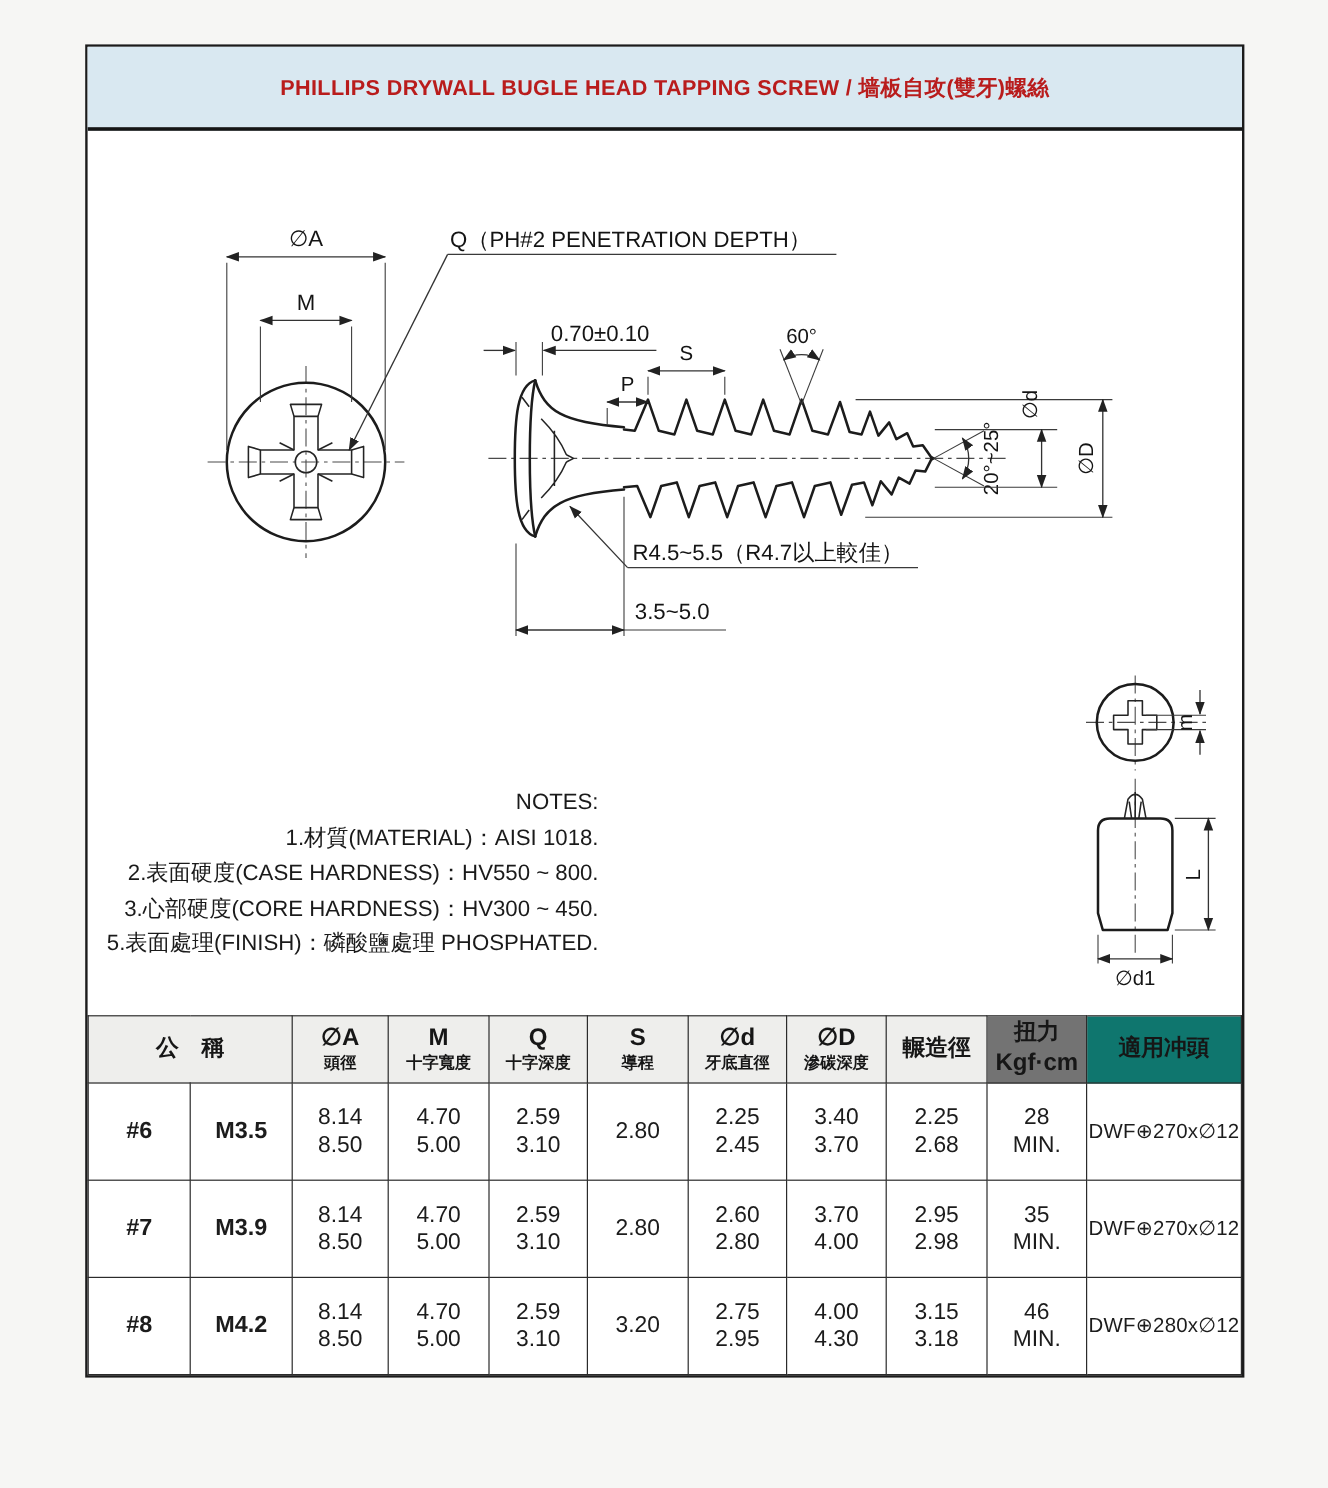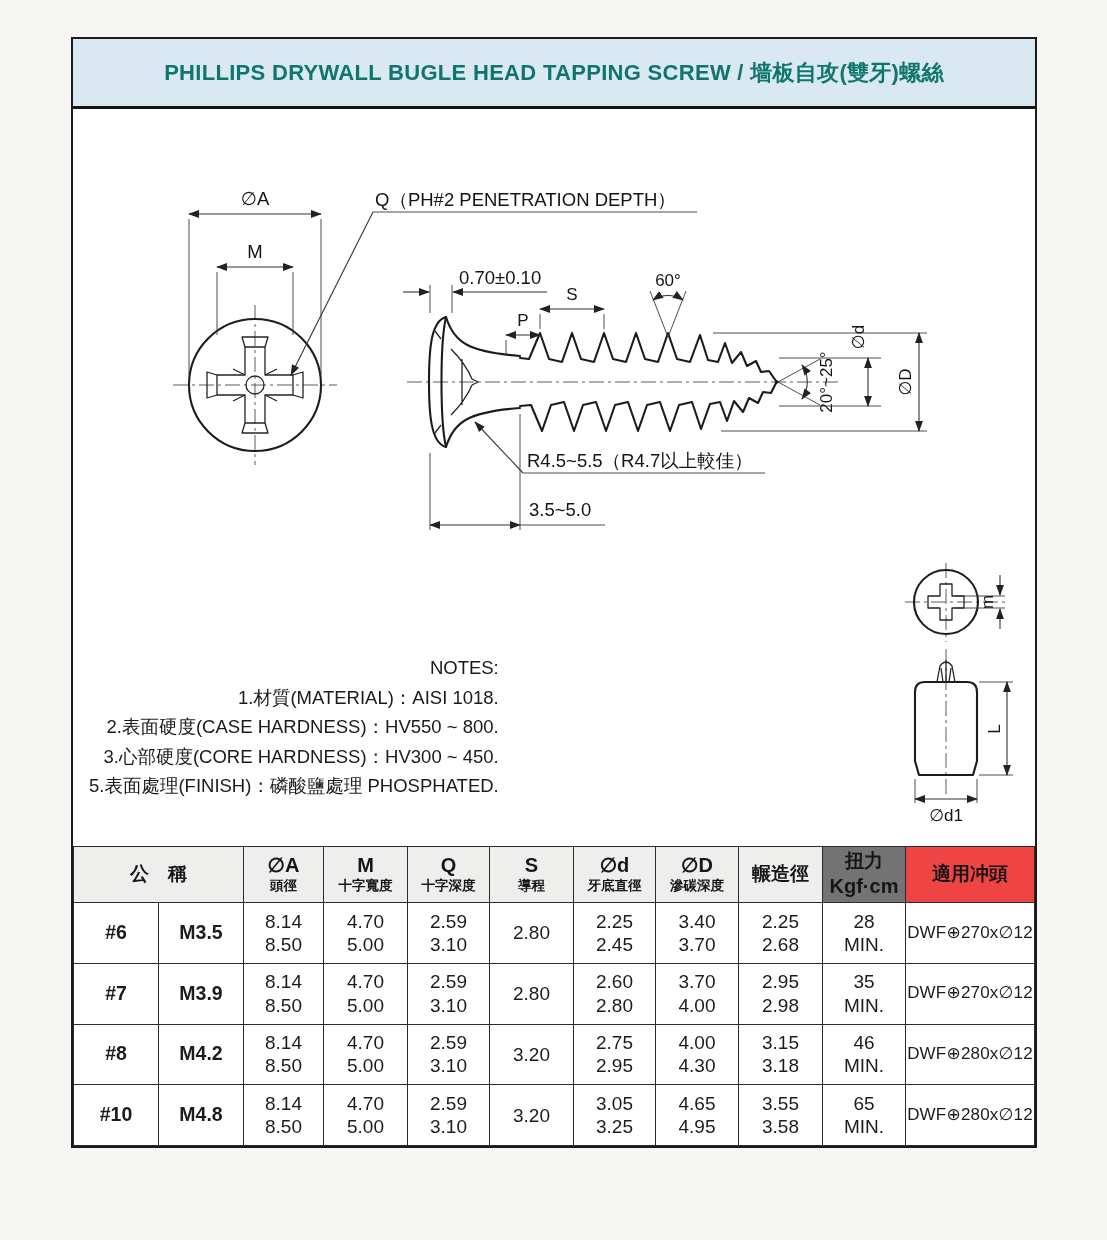--- a/index.html
+++ b/index.html
@@ -4,21 +4,21 @@
 <style>
   * { margin:0; padding:0; box-sizing:border-box; }
   html,body { width:1107px; height:1240px; background:#f6f6f4; font-family:"Liberation Sans", sans-serif; color:#161616; }
   .page { position:relative; width:1107px; height:1240px; overflow:hidden; }
 
   .frame { position:absolute; left:71px; top:37px; width:966px; height:1111px;
            border:2px solid #1b1b1b; background:#ffffff; }
 
   .title-band { height:70px; background:#d9e8f1; border-bottom:3px solid #151515;
                 display:flex; align-items:center; justify-content:center; }
-  .title-band h1 { font-size:22px; font-weight:bold; letter-spacing:.3px; color:#0f766e; }
+  .title-band h1 { font-size:18px; font-weight:bold; letter-spacing:.3px; color:#b91c1c; }
 
   .drawing { position:relative; width:962px; height:733px; }
   .drawing svg { position:absolute; left:0; top:0; }
 
   .notes { position:absolute; left:16px; top:544px; font-size:18.5px; line-height:29.5px; color:#1a1a1a; }
   .notes .nt-head { margin-bottom:0; }
   .notes div { white-space:pre;text-align:right; }
 
   .tablewrap { position:absolute; left:0; right:0; bottom:0; top:807px; }
   table { width:100%; height:100%; border-collapse:collapse; table-layout:fixed; }
@@ -197,23 +197,23 @@
         </colgroup>
         <thead>
           <tr>
             <th colspan="2" style="background: rgb(238, 238, 236);"><div class="h-cjk">公　稱</div></th>
             <th style="background: rgb(238, 238, 236);"><div class="h-main">∅A</div><div class="h-sub">頭徑</div></th>
             <th style="background: rgb(238, 238, 236);"><div class="h-main">M</div><div class="h-sub">十字寬度</div></th>
             <th style="background: rgb(238, 238, 236);"><div class="h-main">Q</div><div class="h-sub">十字深度</div></th>
             <th style="background: rgb(238, 238, 236);"><div class="h-main">S</div><div class="h-sub">導程</div></th>
             <th style="background: rgb(238, 238, 236);"><div class="h-main">∅d</div><div class="h-sub">牙底直徑</div></th>
             <th style="background: rgb(238, 238, 236);"><div class="h-main">∅D</div><div class="h-sub">滲碳深度</div></th>
-            <th style="background: rgb(238, 238, 236);"><div class="h-cjk">輾造徑</div></th>
+            <th style="background: rgb(238, 238, 236); font-family: Liberation Mono, monospace;"><div class="h-cjk">輾造徑</div></th>
             <th style="background: #737373;"><div class="h-cjk">扭力</div><div class="h-sub" style="font-size:20px">Kgf·cm</div></th>
-            <th style="background: #ef4444;"><div class="h-cjk">適用冲頭</div></th>
+            <th style="background: #0f766e;"><div class="h-cjk">適用冲頭</div></th>
           </tr>
         </thead>
         <tbody>
           <tr>
             <td class="c-bold">#6</td>
             <td class="c-bold">M3.5</td>
             <td>8.14
 8.50</td>
             <td>4.70
 5.00</td>
@@ -263,38 +263,18 @@
             <td>2.75
 2.95</td>
             <td>4.00
 4.30</td>
             <td>3.15
 3.18</td>
             <td>46
 MIN.</td>
             <td class="c-punch">DWF⊕280x∅12</td>
           </tr>
-          <tr>
-            <td class="c-bold">#10</td>
-            <td class="c-bold">M4.8</td>
-            <td>8.14
-8.50</td>
-            <td>4.70
-5.00</td>
-            <td>2.59
-3.10</td>
-            <td>3.20</td>
-            <td>3.05
-3.25</td>
-            <td>4.65
-4.95</td>
-            <td>3.55
-3.58</td>
-            <td>65
-MIN.</td>
-            <td class="c-punch">DWF⊕280x∅12</td>
-          </tr>
         </tbody>
       </table>
     </div>
 
   </div>
 </div>
 
 </body></html>

